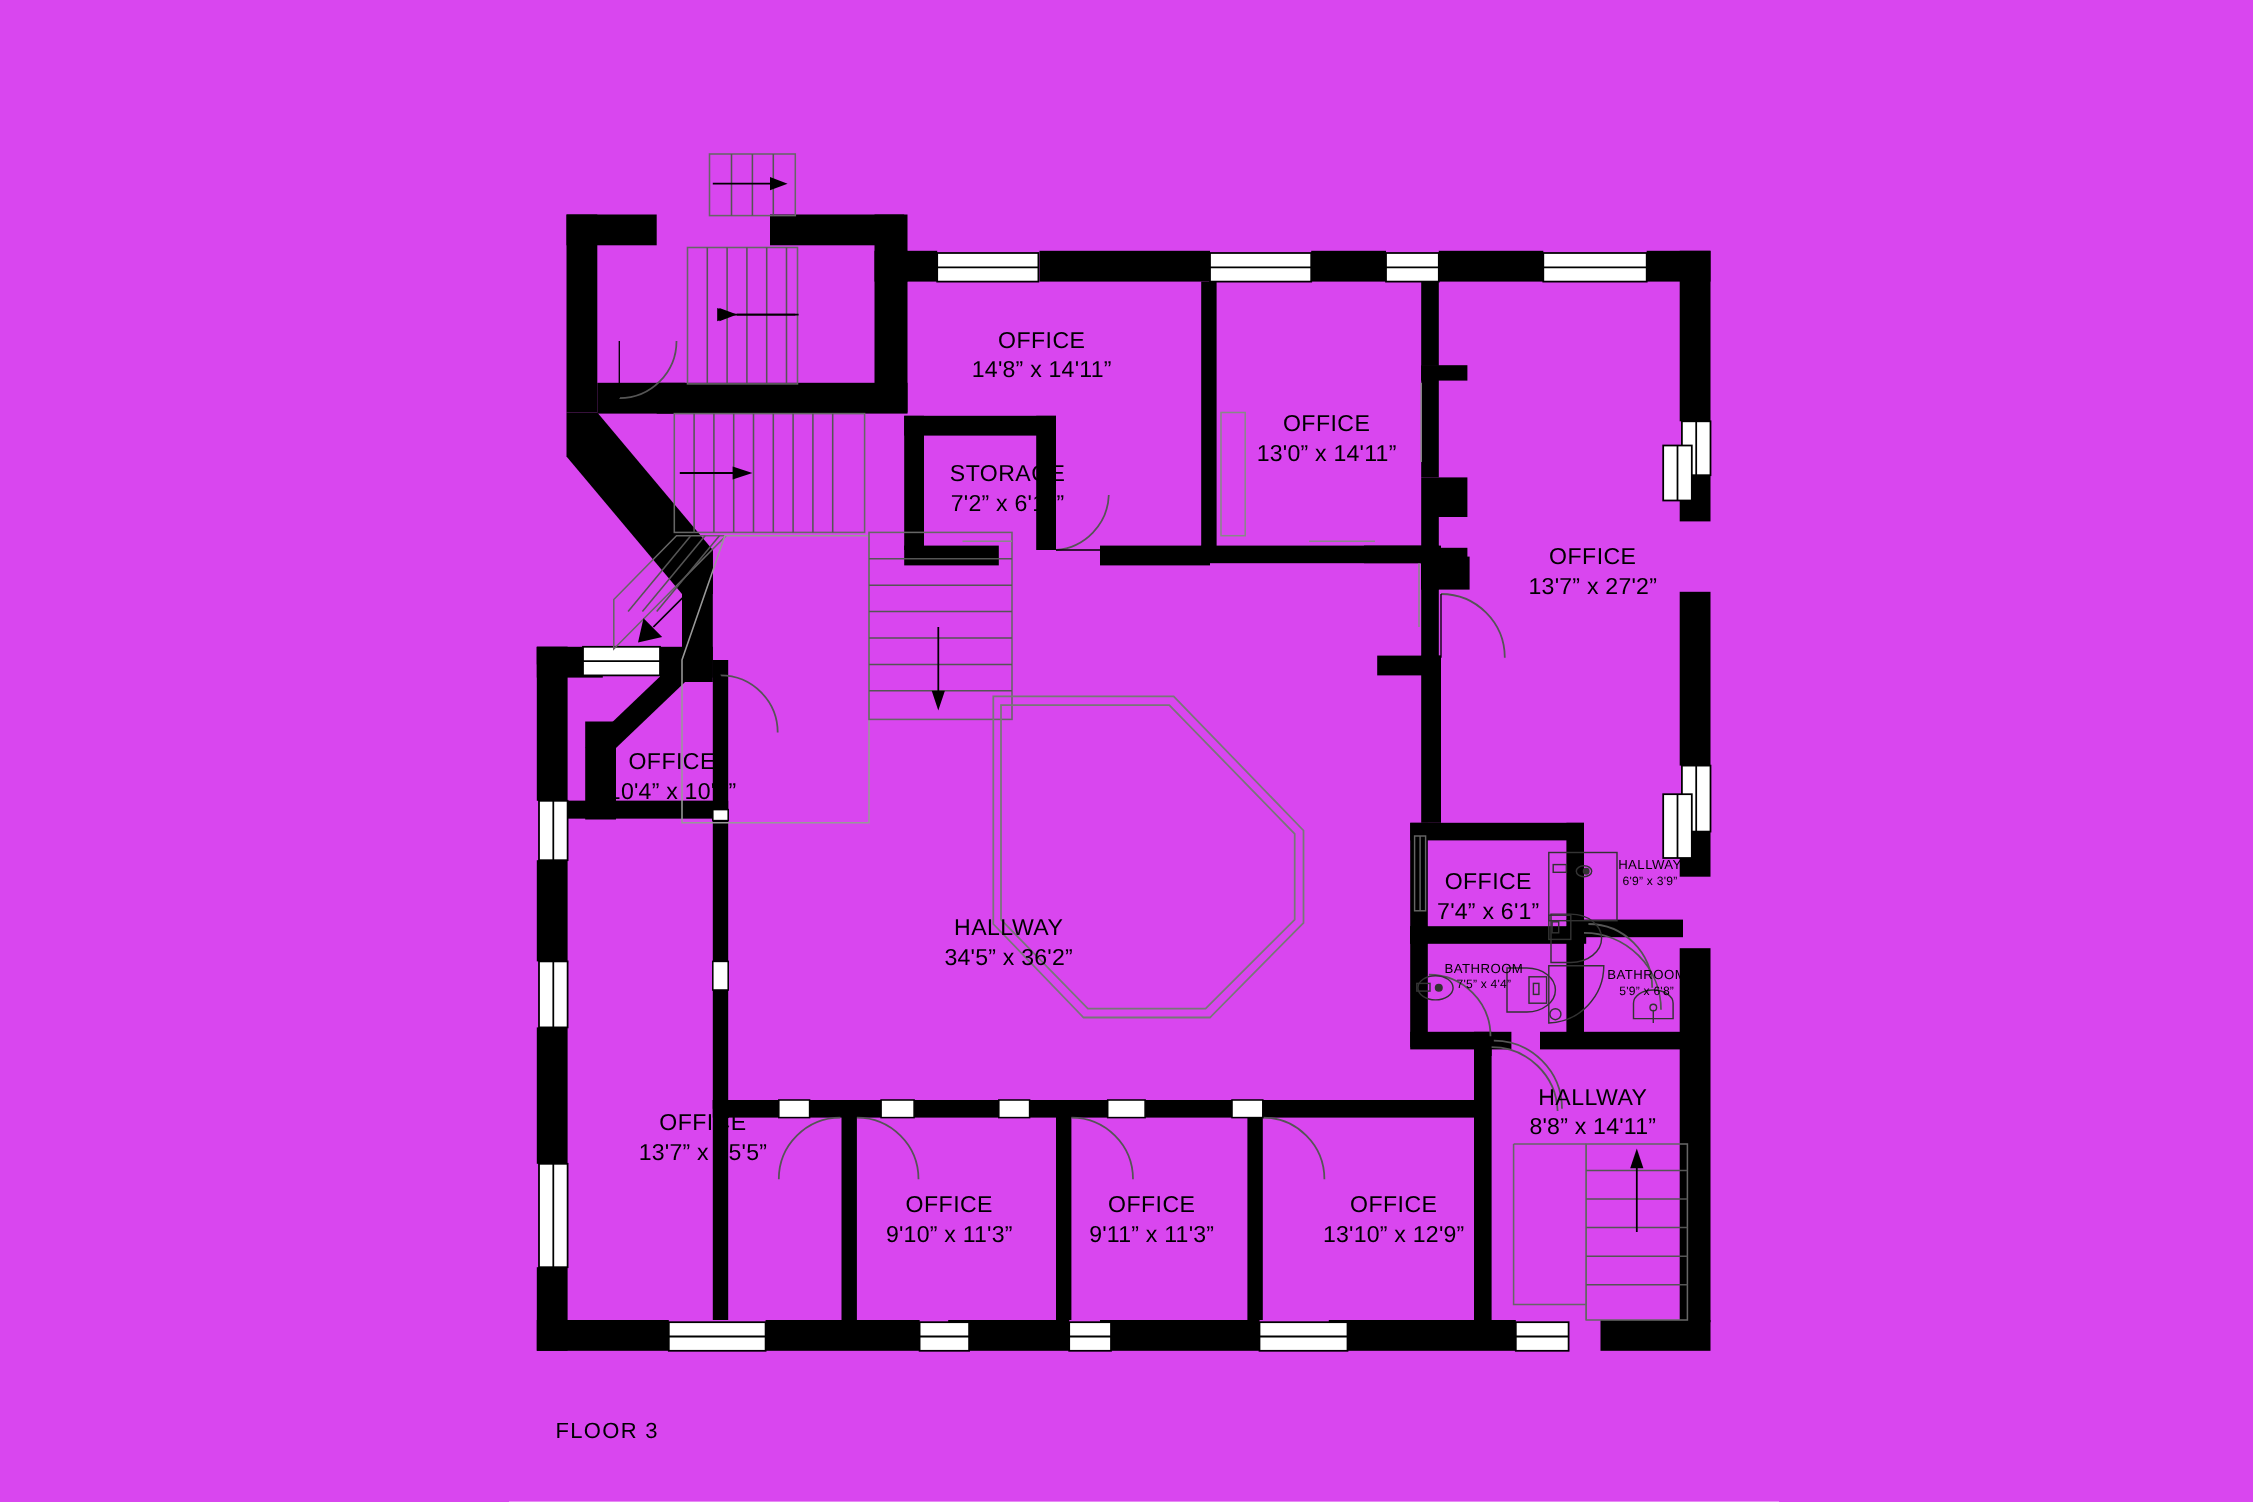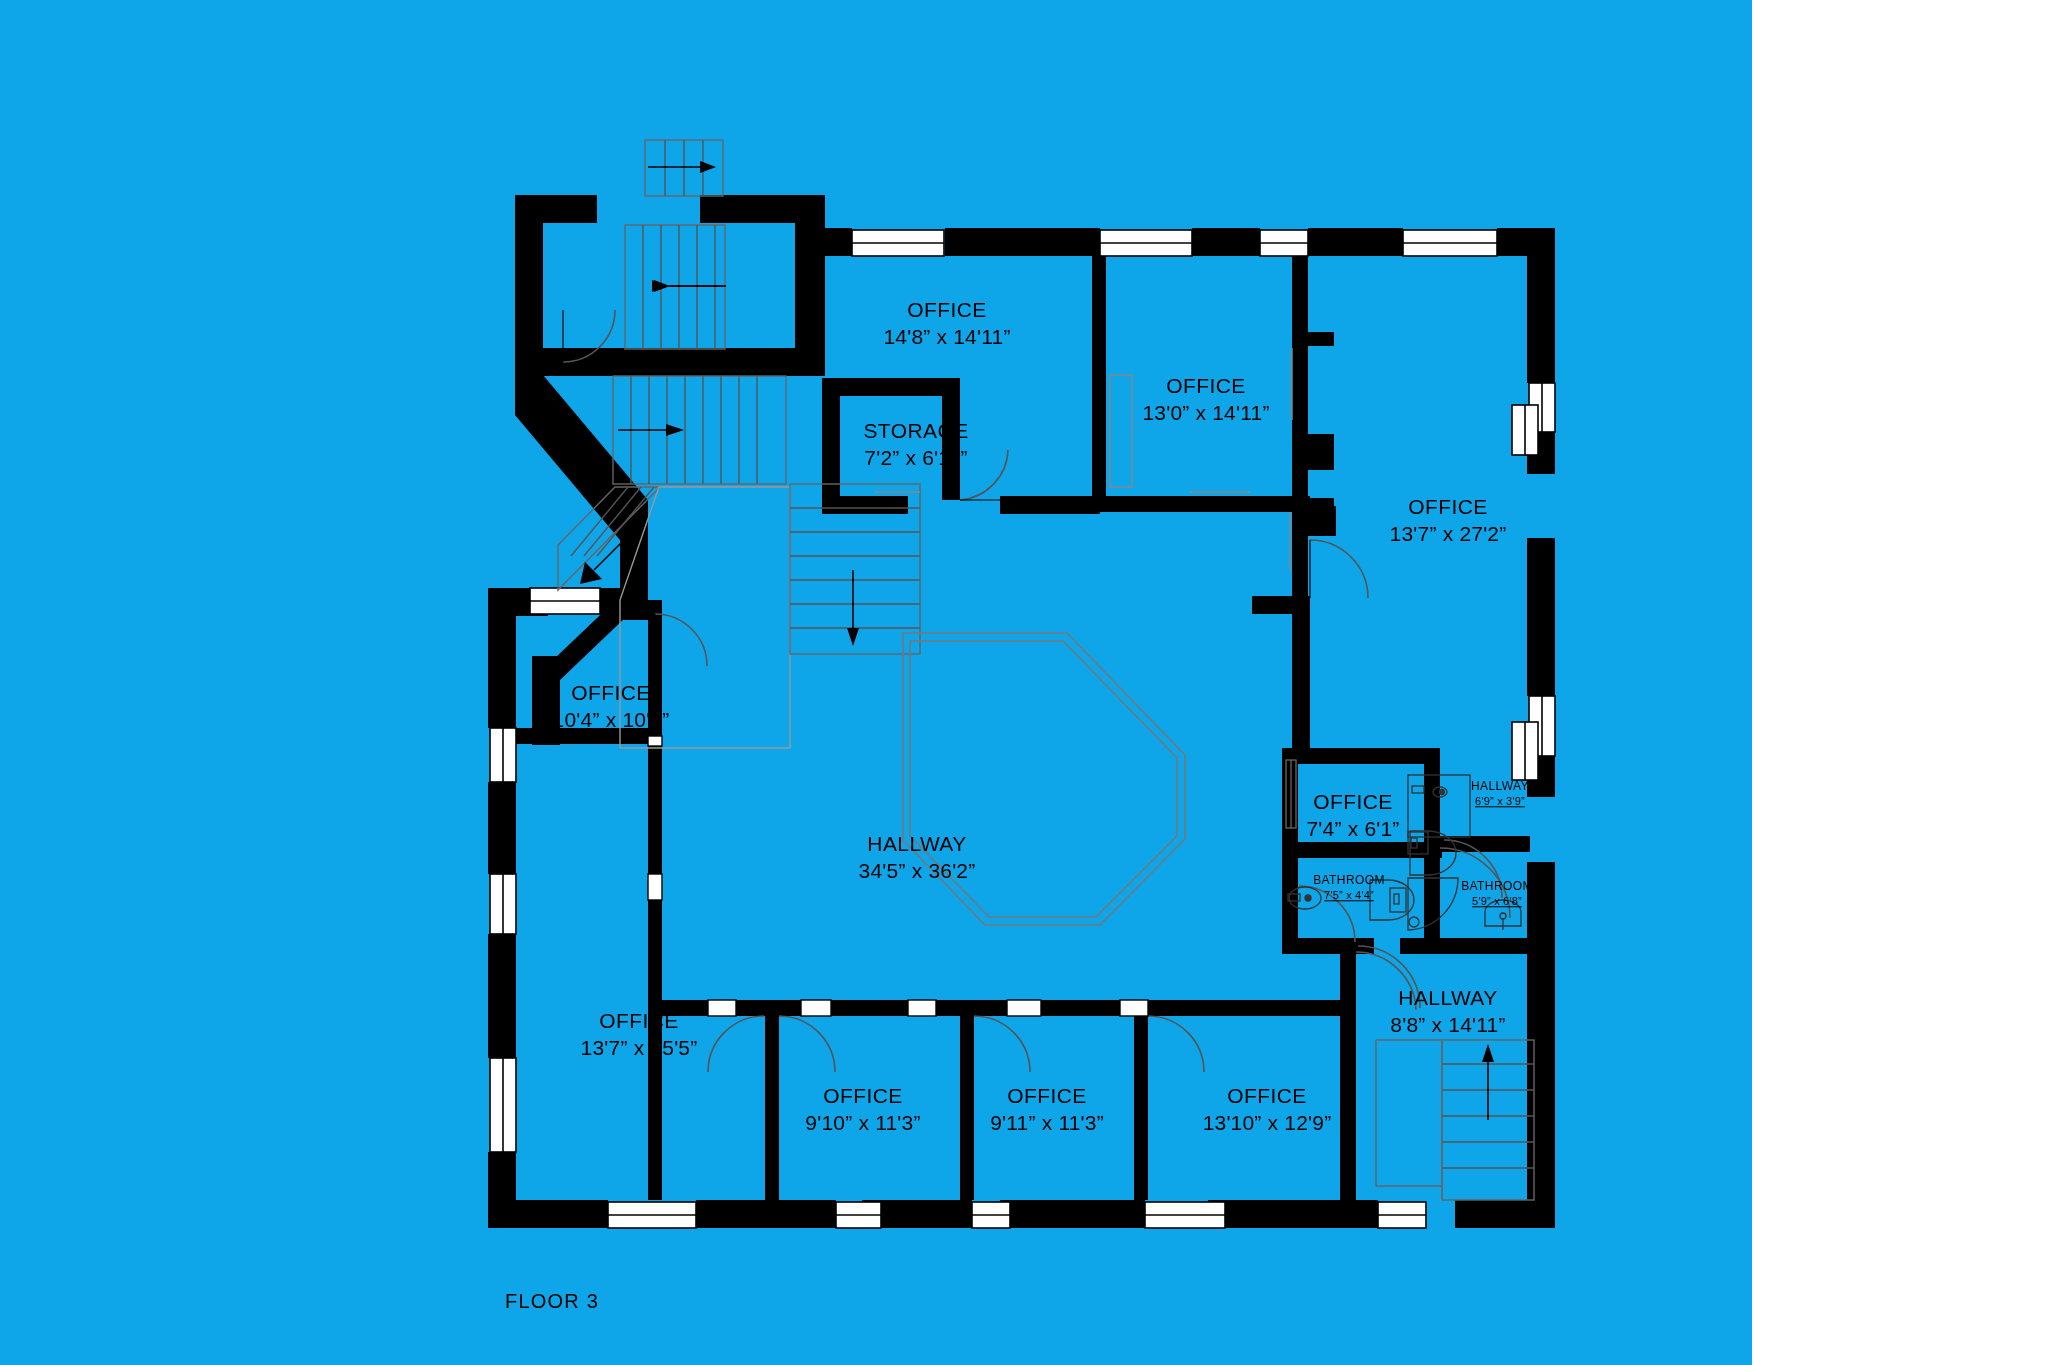--- a/index.html
+++ b/index.html
@@ -9,23 +9,23 @@
   }
   body {
     width: 2048px;
     height: 1365px;
     font-family: "Liberation Sans", sans-serif;
     color: #000000;
     overflow: hidden;
   }
   #plan-root {
     position: relative;
-    width: 1752px;
+    width: 2048px;
     height: 1365px;
-    background: #0ea5e9;
+    background: #d946ef;
   }
   #floorplan-svg {
     position: absolute;
     left: 0;
     top: 0;
     width: 2048px;
     height: 1365px;
   }
   .room-label {
     position: absolute;
@@ -40,21 +40,21 @@
     display: block;
     font-size: 21px;
     letter-spacing: 0.4px;
   }
   .room-label .rl-dims {
     display: block;
     font-size: 21px;
     letter-spacing: 0.2px;
   }
   .room-label.small .rl-name { font-size: 12px; }
-  .room-label.small .rl-dims { font-size: 11px; text-decoration: underline; }
+  .room-label.small .rl-dims { font-size: 11px; }
   #floor-title {
     position: absolute;
     left: 505px;
     top: 1290px;
     font-size: 20px;
     letter-spacing: 1.2px;
     color: #000;
   }
 </style>
 </head>

